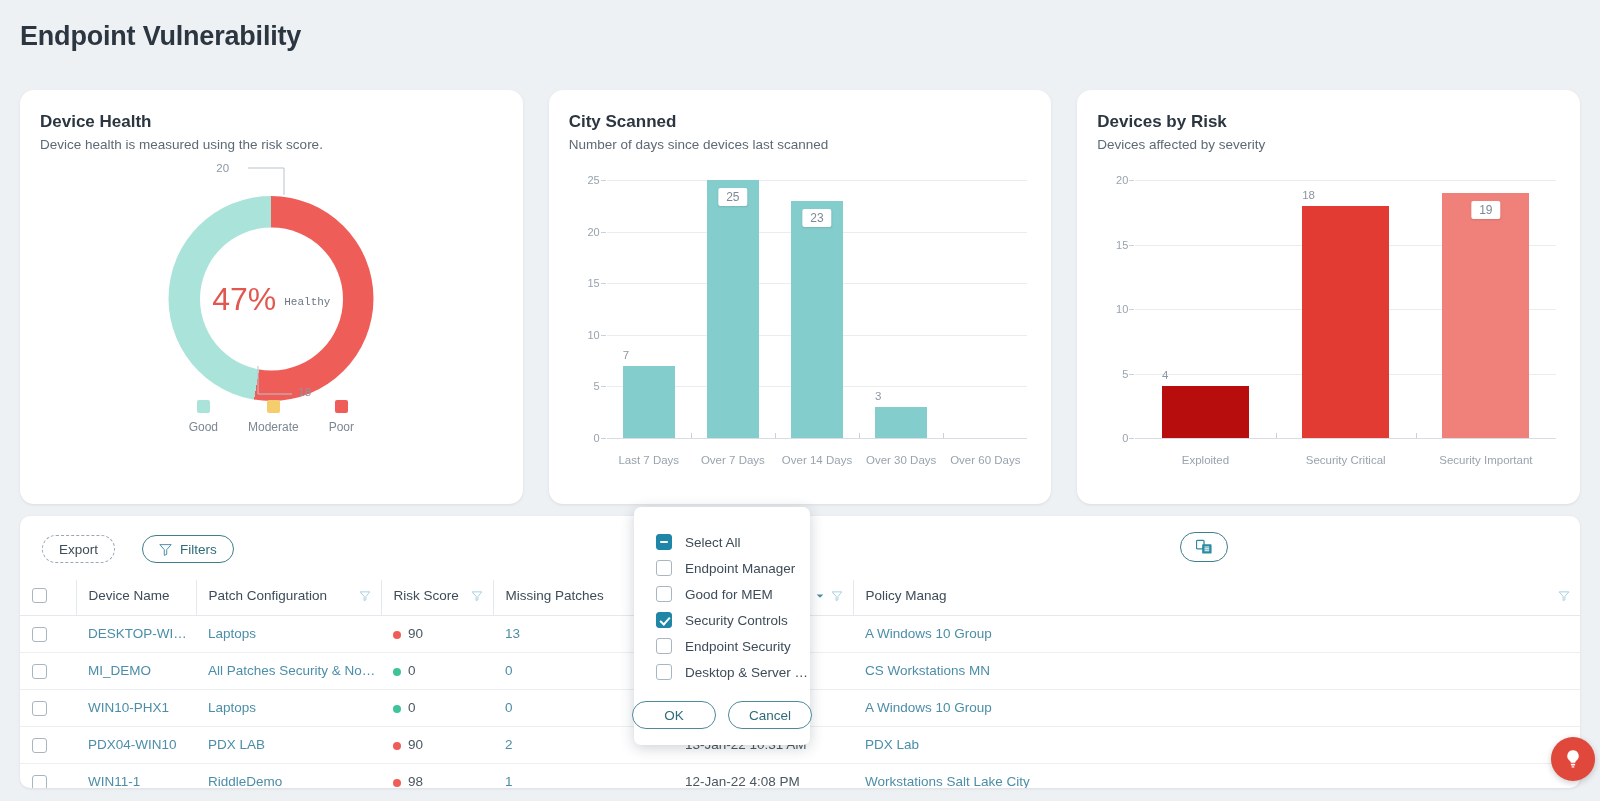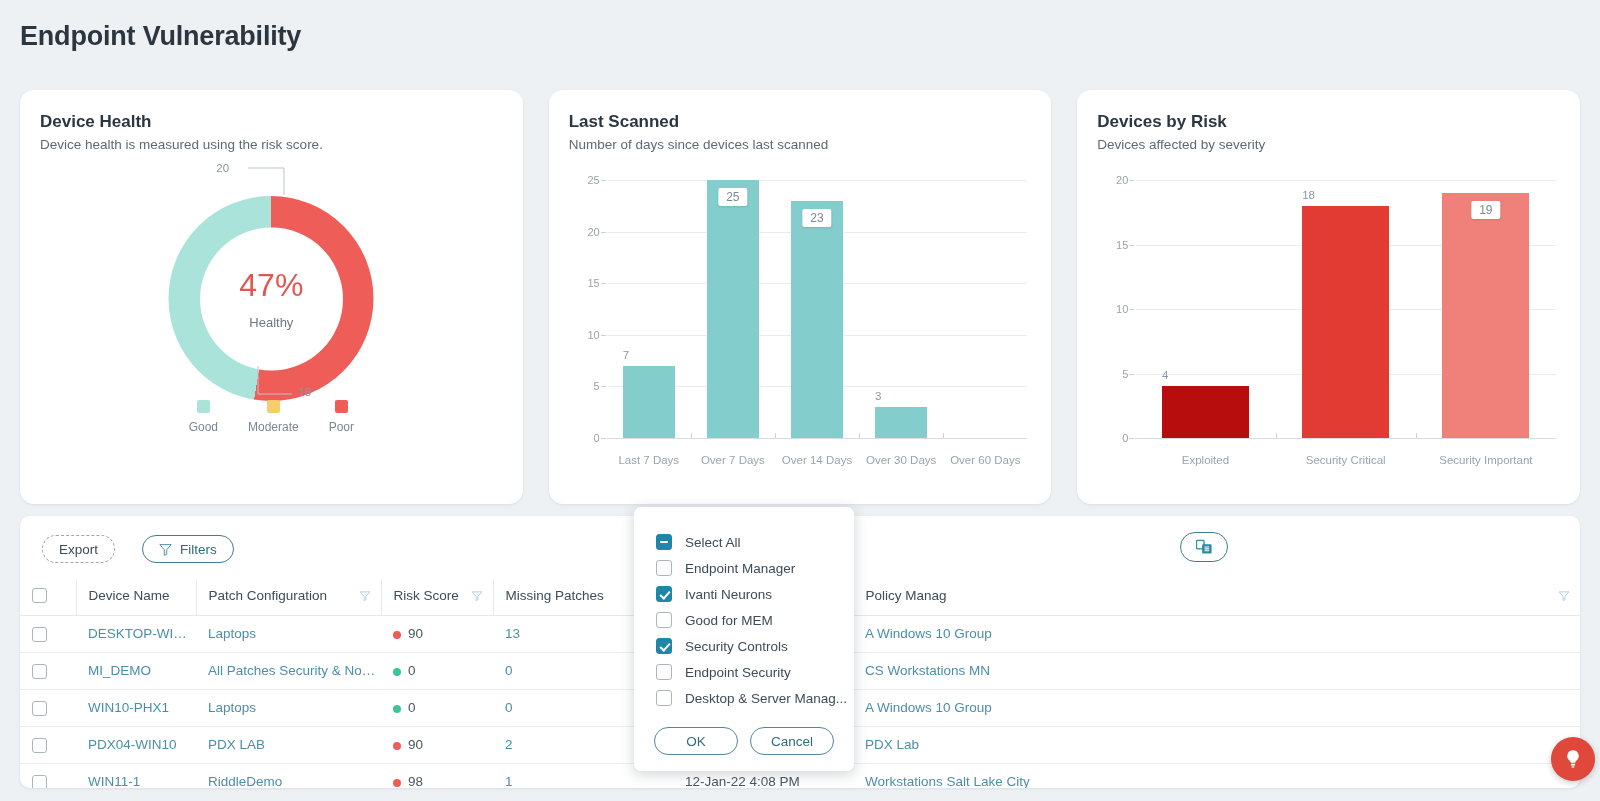--- a/index.html
+++ b/index.html
@@ -30,24 +30,24 @@
 
   
   .donut-wrap { position:relative; height:300px; }
   .donut {
     position:absolute; left:50%; top:44px; transform:translateX(-50%);
     width:205px; height:205px; border-radius:50%;
   }
   .donut-hole {
     position:absolute; left:50%; top:50%; transform:translate(-50%,-50%);
     width:143px; height:143px; border-radius:50%; background:#fff;
-    display:flex; flex-direction:column; align-items:center; justify-content:center;gap:8px;
+    display:flex; flex-direction:row; align-items:center; justify-content:center;gap:8px;
   }
   .donut-pct { font-size:32px; color:#e0584f; font-weight:400; line-height:1; }
-  .donut-lbl { font-size:13px; color:#6b7884; margin-top:6px; }
+  .donut-lbl { font-size:11px; color:#6b7884; margin-top:6px;font-family:Liberation Mono, monospace; }
   .lead-top { position:absolute; left:50%; top:12px; transform:translateX(-50%); width:130px; height:34px; }
   .lead-bot { position:absolute; left:50%; bottom:52px; transform:translateX(-50%); width:130px; height:34px; }
   .lead-num { position:absolute; font-size:11.5px; color:#8b97a2; }
   .legend { position:absolute; bottom:18px; left:0; right:0; display:flex; justify-content:center; gap:30px; }
   .legend-item { display:flex; flex-direction:column; align-items:center; gap:7px; }
   .legend-swatch { width:13px; height:13px; border-radius:2px; }
   .legend-text { font-size:12px; color:#7b8792; }
 
   
   .plot { position:relative; margin-top:18px; height:300px; }
@@ -119,21 +119,21 @@
   th .hdr .lbl { flex:1; }
   .cbx {
     width:15px; height:15px; border:1.5px solid #a9b5bf; border-radius:3px; background:#fff;
     display:inline-block; vertical-align:middle; cursor:pointer;
   }
   .risk-dot { width:8px; height:8px; border-radius:50%; display:inline-block; margin-right:7px; vertical-align:middle; }
   .pad-l { padding-left:12px; }
 
   
   #dropdown {
-    position:absolute; left:634px; top:507px; width:220px;
+    position:absolute; left:634px; top:507px; width:176px;
     background:#fff; border-radius:7px; box-shadow:0 3px 14px rgba(30,45,60,.22);
     padding:22px 0 16px 0; z-index:40;
   }
   .dd-item { display:flex; align-items:center; gap:13px; padding:5px 0 5px 22px; cursor:pointer; }
   .dd-label { font-size:13.5px; color:#3d4c58; white-space:nowrap; overflow:hidden; text-overflow:ellipsis; }
   .dd-cbx {
     width:16px; height:16px; border-radius:3px; border:1.5px solid #a9b5bf; background:#fff;
     flex:0 0 auto; position:relative;
   }
   .dd-cbx.checked { background:#1f86a8; border-color:#1f86a8; }
@@ -206,21 +206,21 @@
           </div>
           <div class="legend-item">
             <span class="legend-swatch" style="background:#ef5d58"></span>
             <span class="legend-text">Poor</span>
           </div>
         </div>
     </div>
   </div>
 
   <div class="card">
-    <div class="card-title">Last Scanned</div>
+    <div class="card-title">City Scanned</div>
     <div class="card-sub">Number of days since devices last scanned</div>
     <div class="plot" id="plot-last-scanned">
         <div class="plot-area">
           <div class="gridline zero" style="top: 100%;"></div>
           <div class="ytick" style="top: 100%;">0</div>
           <div class="ytickmark" style="top: 100%;"></div>
           <div class="gridline" style="top: 80%;"></div>
           <div class="ytick" style="top: 80%;">5</div>
           <div class="ytickmark" style="top: 80%;"></div>
           <div class="gridline" style="top: 60%;"></div>
@@ -474,24 +474,20 @@
   <div id="dd-list">
       <div class="dd-item">
         <span class="dd-cbx indeterminate"></span>
         <span class="dd-label">Select All</span>
       </div>
       <div class="dd-item">
         <span class="dd-cbx"></span>
         <span class="dd-label">Endpoint Manager</span>
       </div>
       <div class="dd-item">
-        <span class="dd-cbx checked"></span>
-        <span class="dd-label">Ivanti Neurons</span>
-      </div>
-      <div class="dd-item">
         <span class="dd-cbx"></span>
         <span class="dd-label">Good for MEM</span>
       </div>
       <div class="dd-item">
         <span class="dd-cbx checked"></span>
         <span class="dd-label">Security Controls</span>
       </div>
       <div class="dd-item">
         <span class="dd-cbx"></span>
         <span class="dd-label">Endpoint Security</span>

